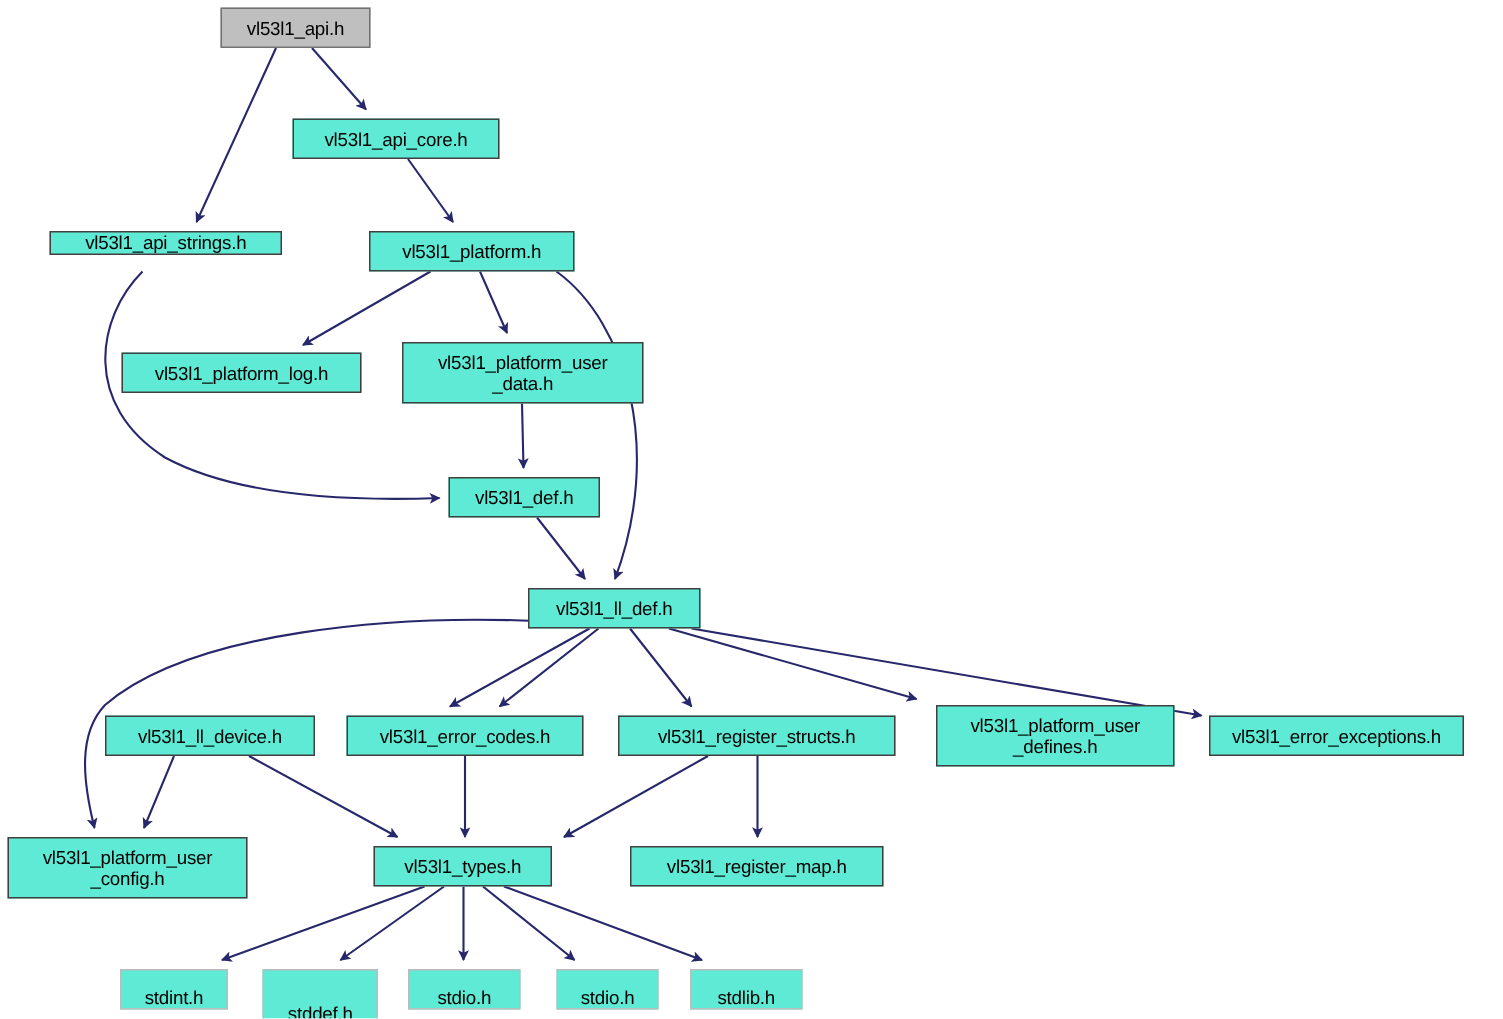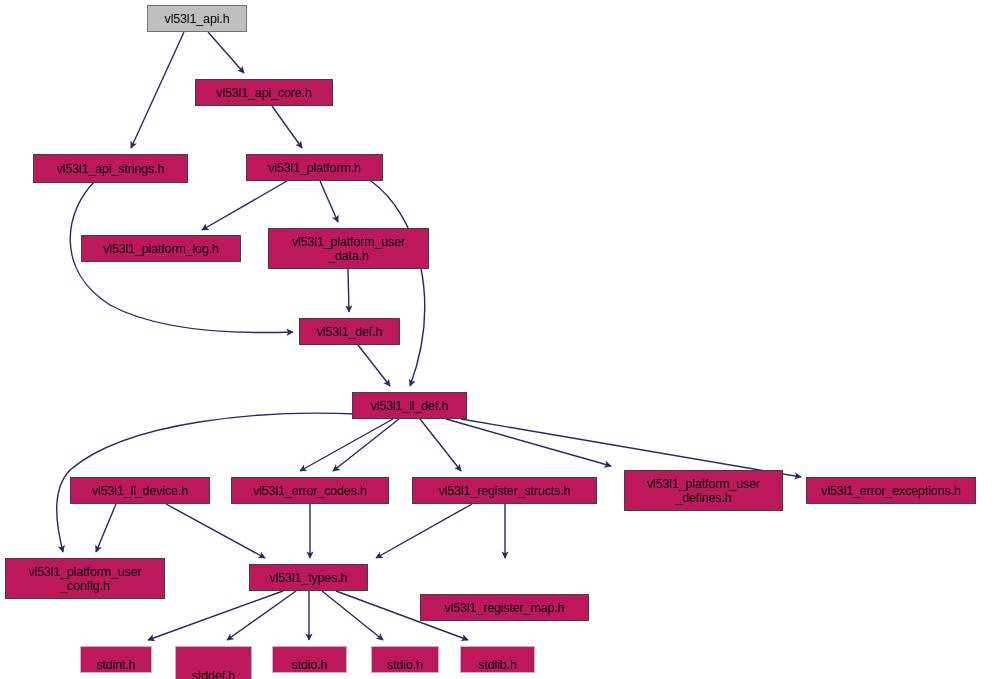--- a/index.html
+++ b/index.html
@@ -28,21 +28,21 @@
   .node {
     position: absolute;
     box-sizing: border-box;
     display: flex;
     align-items: center;
     justify-content: center;
     text-align: center;
     font-size: 12.5px;
     line-height: 14px;
     color: #000000;
-    background: #be185d;
+    background: #5eead4;
     border: 1px solid #404040;
     white-space: pre-line;
     letter-spacing: -0.15px;
   }
   .node.root {
     background: #bfbfbf;
     border: 1px solid #737373;
   }
   .node.sys {
     border: 1px solid #bbbbbb;
@@ -89,36 +89,36 @@
         <path d="M 283,591 L 148,640" fill="none" stroke="#27276b" stroke-width="1.4" marker-end="url(#arrow)"></path>
         <path d="M 296,591 L 227,640" fill="none" stroke="#27276b" stroke-width="1.4" marker-end="url(#arrow)"></path>
         <path d="M 309,591 L 309,640" fill="none" stroke="#27276b" stroke-width="1.4" marker-end="url(#arrow)"></path>
         <path d="M 322,591 L 383,640" fill="none" stroke="#27276b" stroke-width="1.4" marker-end="url(#arrow)"></path>
         <path d="M 336,591 L 468,640" fill="none" stroke="#27276b" stroke-width="1.4" marker-end="url(#arrow)"></path>
       </g>
   </svg>
   <div id="node-layer">
       <div class="node root" style="left: 147px; top: 5px; width: 100px; height: 27px;"><span class="node-label">vl53l1_api.h</span></div>
       <div class="node" style="left: 195px; top: 79px; width: 138px; height: 27px;"><span class="node-label">vl53l1_api_core.h</span></div>
-      <div class="node" style="left: 33px; top: 154px; width: 155px; height: 29px;"><span class="node-label">vl53l1_api_strings.h</span></div>
+      <div class="node" style="left: 33px; top: 154px; width: 155px; height: 16px;"><span class="node-label">vl53l1_api_strings.h</span></div>
       <div class="node" style="left: 246px; top: 154px; width: 137px; height: 27px;"><span class="node-label">vl53l1_platform.h</span></div>
       <div class="node" style="left: 81px; top: 235px; width: 160px; height: 27px;"><span class="node-label">vl53l1_platform_log.h</span></div>
       <div class="node" style="left: 268px; top: 228px; width: 161px; height: 41px;"><span class="node-label">vl53l1_platform_user
 _data.h</span></div>
       <div class="node" style="left: 299px; top: 318px; width: 101px; height: 27px;"><span class="node-label">vl53l1_def.h</span></div>
       <div class="node" style="left: 352px; top: 392px; width: 115px; height: 27px;"><span class="node-label">vl53l1_ll_def.h</span></div>
       <div class="node" style="left: 70px; top: 477px; width: 140px; height: 27px;"><span class="node-label">vl53l1_ll_device.h</span></div>
       <div class="node" style="left: 231px; top: 477px; width: 158px; height: 27px;"><span class="node-label">vl53l1_error_codes.h</span></div>
       <div class="node" style="left: 412px; top: 477px; width: 185px; height: 27px;"><span class="node-label">vl53l1_register_structs.h</span></div>
       <div class="node" style="left: 624px; top: 470px; width: 159px; height: 41px;"><span class="node-label">vl53l1_platform_user
 _defines.h</span></div>
       <div class="node" style="left: 806px; top: 477px; width: 170px; height: 27px;"><span class="node-label">vl53l1_error_exceptions.h</span></div>
       <div class="node" style="left: 5px; top: 558px; width: 160px; height: 41px;"><span class="node-label">vl53l1_platform_user
 _config.h</span></div>
       <div class="node" style="left: 249px; top: 564px; width: 119px; height: 27px;"><span class="node-label">vl53l1_types.h</span></div>
-      <div class="node" style="left: 420px; top: 564px; width: 169px; height: 27px; margin-top: 30px;"><span class="node-label">vl53l1_register_map.h</span></div>
+      <div class="node" style="left: 420px; top: 564px; width: 169px; height: 27px;"><span class="node-label">vl53l1_register_map.h</span></div>
       <div class="node sys" style="left: 80px; top: 646px; width: 72px; height: 27px;"><span class="node-label">stdint.h</span></div>
       <div class="node sys" style="left: 175px; top: 646px; width: 77px; height: 38px;"><span class="node-label">stddef.h</span></div>
       <div class="node sys" style="left: 272px; top: 646px; width: 75px; height: 27px;"><span class="node-label">stdio.h</span></div>
       <div class="node sys" style="left: 371px; top: 646px; width: 68px; height: 27px;"><span class="node-label">stdio.h</span></div>
       <div class="node sys" style="left: 460px; top: 646px; width: 75px; height: 27px;"><span class="node-label">stdlib.h</span></div>
     </div>
 </div>
 
 </body></html>

